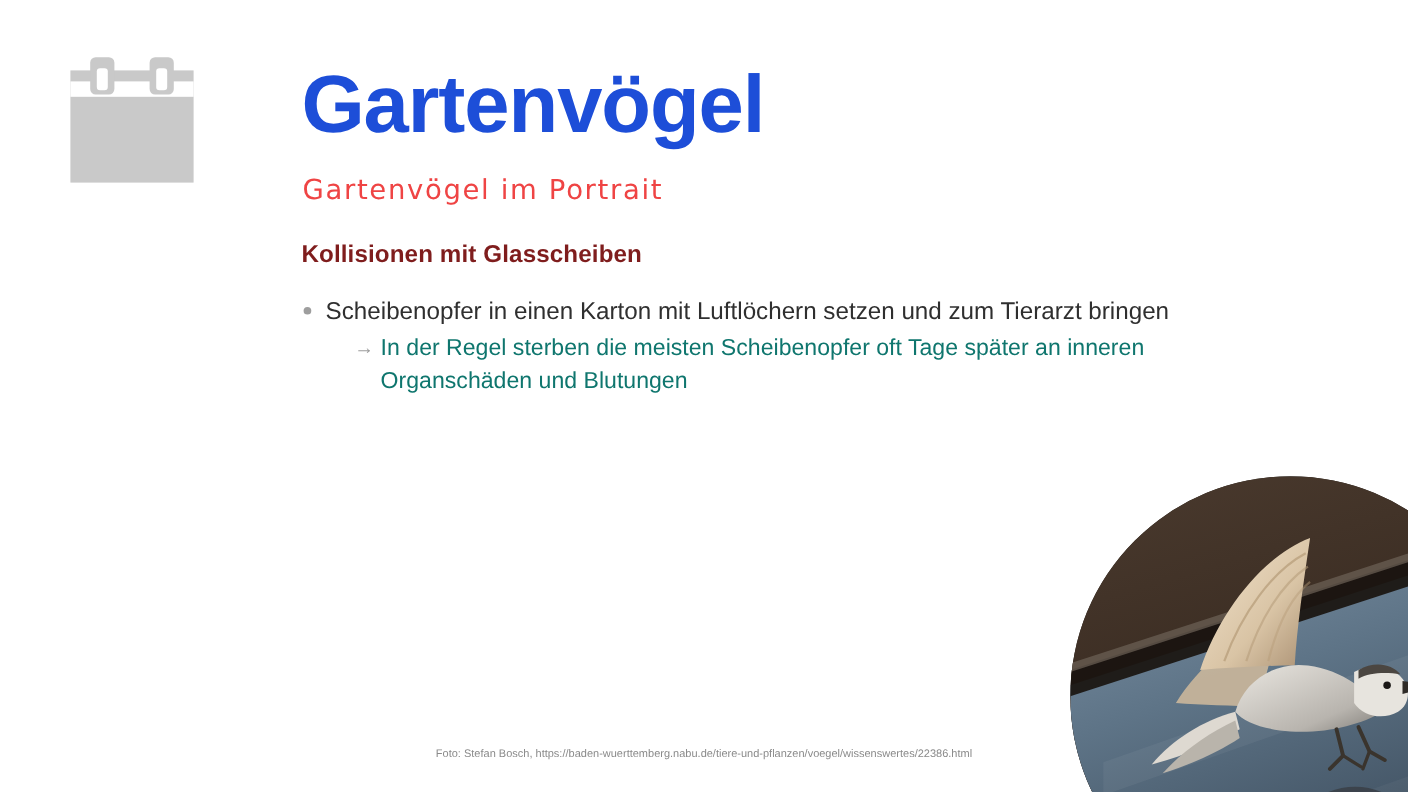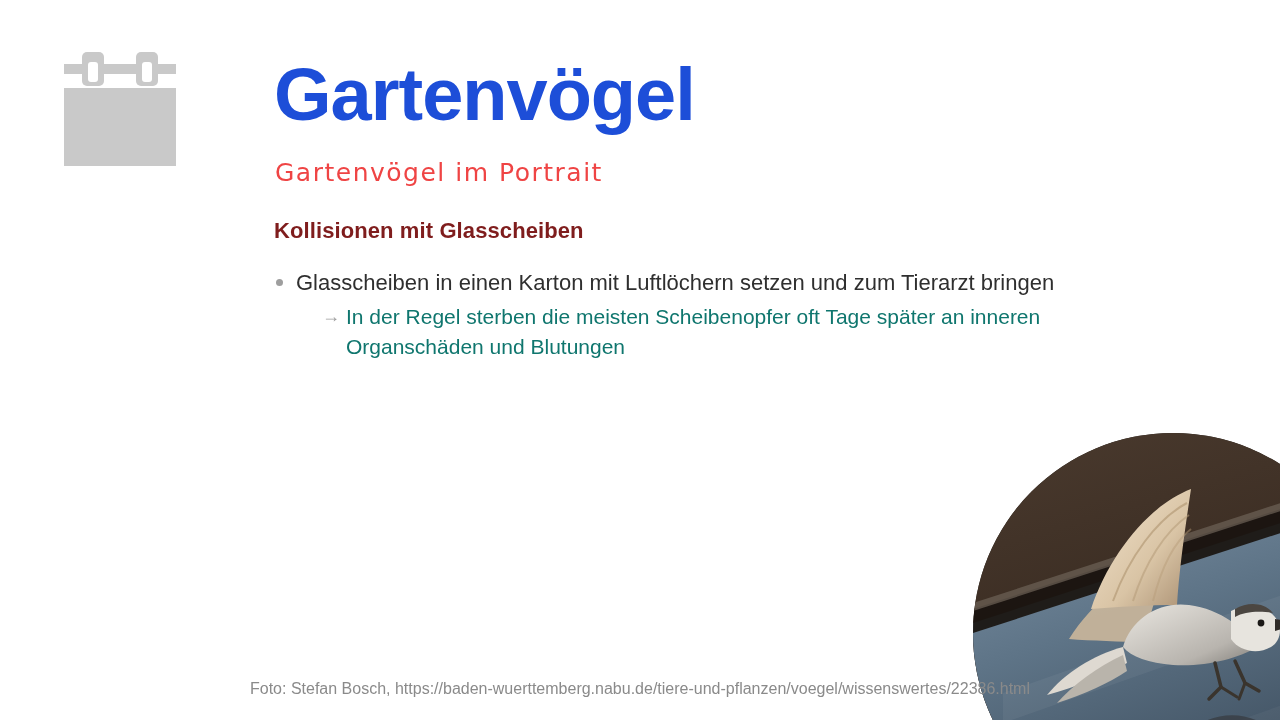--- a/index.html
+++ b/index.html
@@ -149,21 +149,21 @@
   }
   .photo-svg { display: block; }
 
   
   .caption {
     position: absolute;
     left: 0;
     top: 680px;
     width: 1280px;
     text-align: center;
-    font-size: 16px;
+    font-size: 10px;
     color: #8a8a8a;
   }
 </style>
 </head>
 <body>
 
 <div class="slide">
 
   <div class="icon-block">
     <div class="icon-body"></div>
@@ -176,21 +176,21 @@
 
   <div class="title">Gartenvögel</div>
   <div class="subtitle">Gartenvögel im Portrait</div>
 
   <div class="content">
     <div class="heading">Kollisionen mit Glasscheiben</div>
 
 
     <div class="bullet">
       <span class="dot"></span>
-      <span class="text">Glasscheiben in einen Karton mit Luftlöchern setzen und zum Tierarzt bringen</span>
+      <span class="text">Scheibenopfer in einen Karton mit Luftlöchern setzen und zum Tierarzt bringen</span>
       <div class="subbullet">
         <span class="arrow">→</span>
         <span class="text">In der Regel sterben die meisten Scheibenopfer oft Tage später an inneren Organschäden und Blutungen</span>
       </div>
     </div>
   </div>
 
   <div class="photo">
     <svg class="photo-svg" width="400" height="400" viewBox="0 0 400 400">
       <defs>

